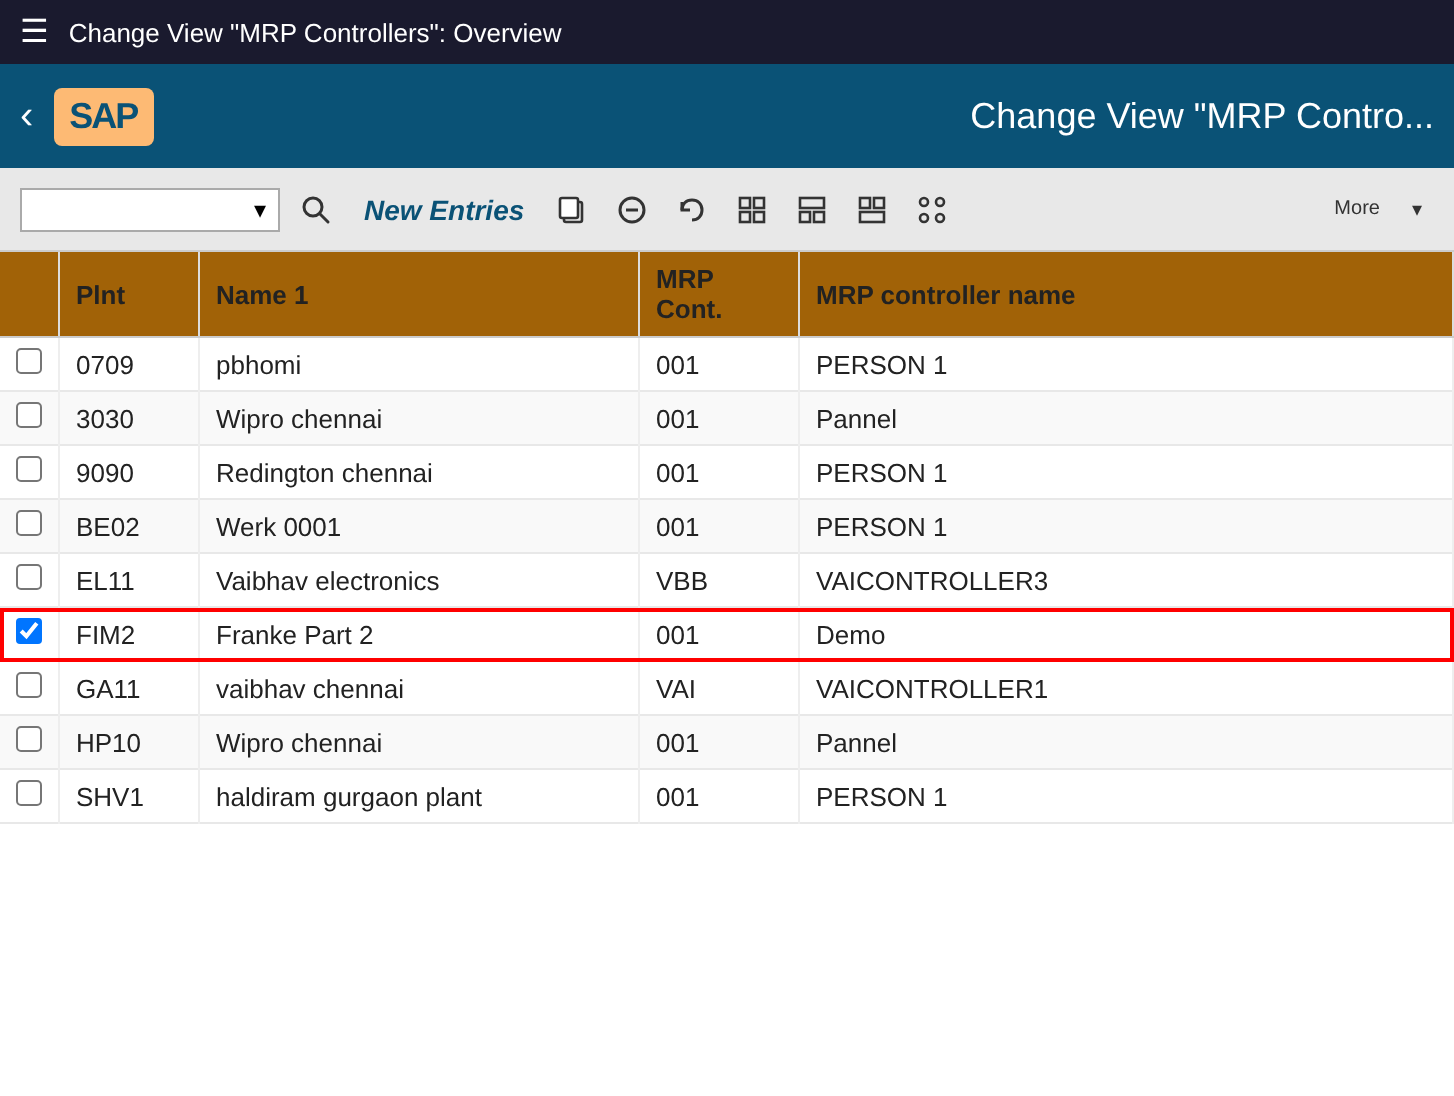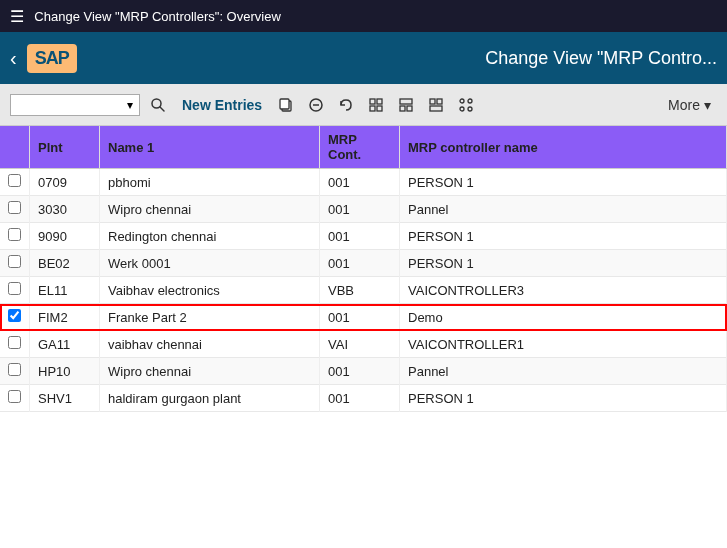--- a/index.html
+++ b/index.html
@@ -90,45 +90,46 @@
       align-items: center;
     }
     .new-entries-btn {
       background: none;
       border: none;
       cursor: pointer;
       font-size: 14px;
       color: #0a5276;
       font-weight: bold;
       padding: 2px 6px;
+      font-style: italic;
     }
     .more-btn {
       background: none;
       border: none;
       cursor: pointer;
-      font-size: 14px;
+      font-size: 10px;
       color: #333;
       padding: 2px 6px;
       display: flex;
-      gap: 4px;
+      gap: 16px;
       margin-left: auto;
     }
 
     
     .table-container {
       background: white;
       overflow-y: auto;
       height: calc(548px - 32px - 52px - 42px);
     }
     table {
       width: 100%;
       border-collapse: collapse;
     }
     thead tr {
-      background: #8b5cf6;
+      background: #a16207;
     }
     thead th {
       text-align: left;
       padding: 6px 8px;
       font-weight: bold;
       font-size: 13px;
       border-bottom: 1px solid #ccc;
       border-right: 1px solid #ddd;
       color: #222;
     }

